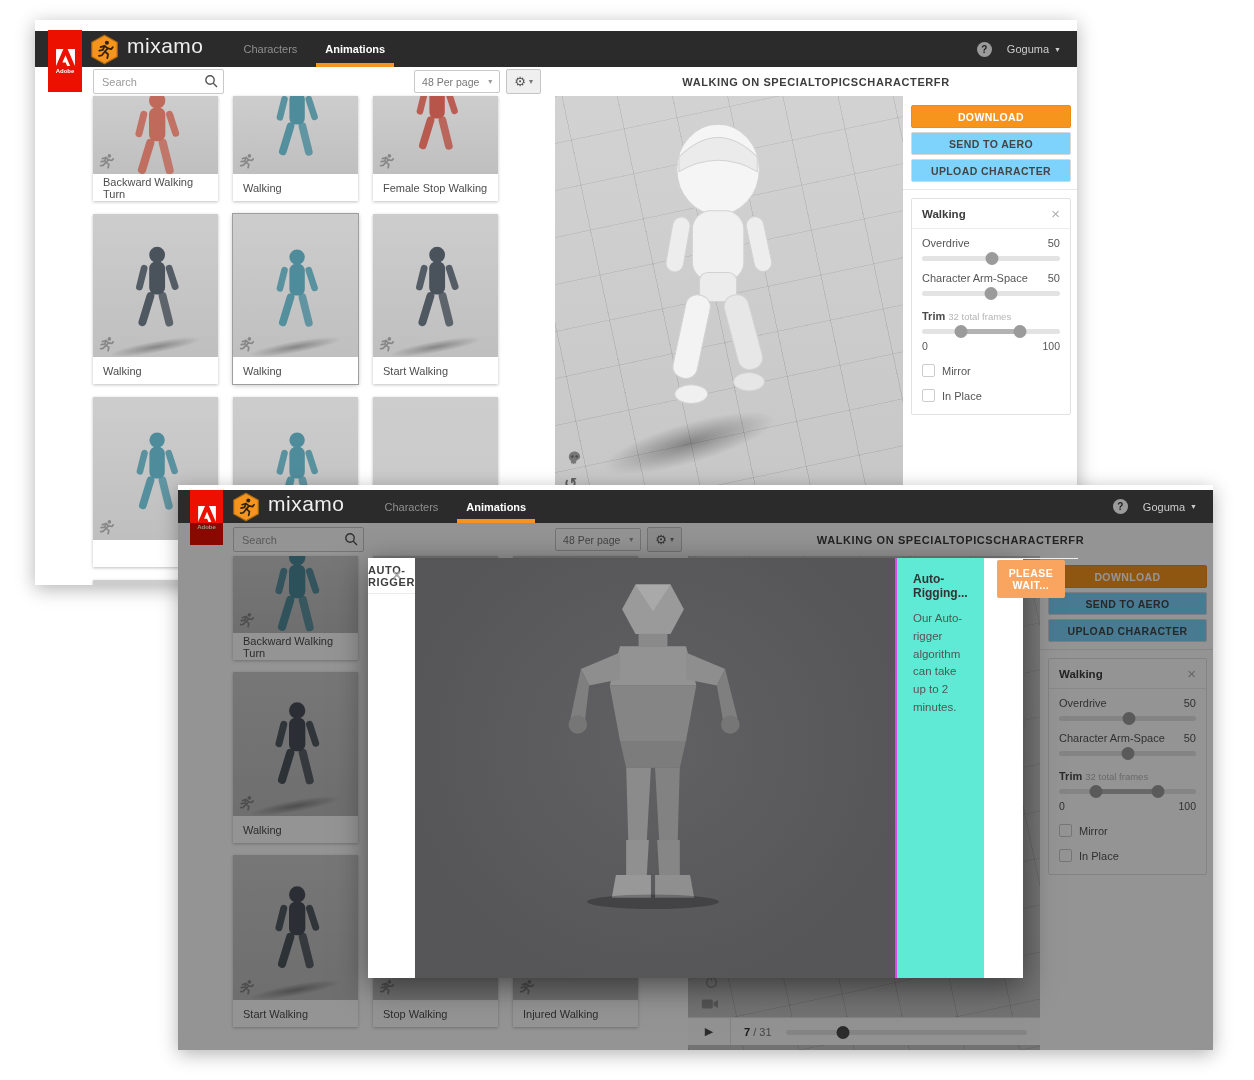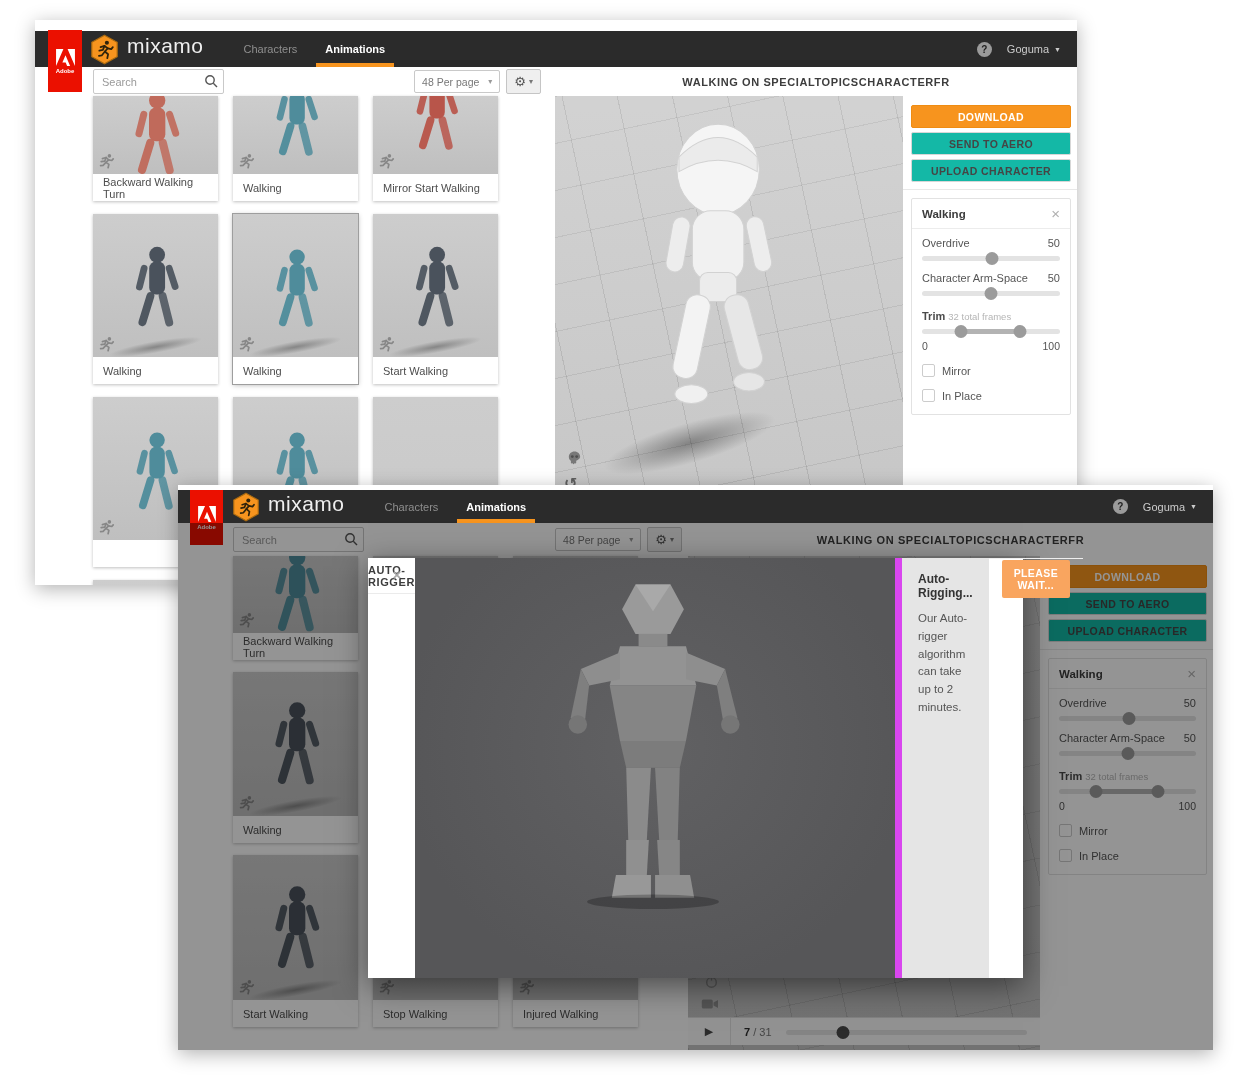--- a/index.html
+++ b/index.html
@@ -80,21 +80,21 @@
   .hero{position:absolute;left:70px;top:22px;}
   .hero-shadow{position:absolute;left:42px;top:326px;width:185px;height:42px;
     background:radial-gradient(ellipse at center,rgba(0,0,0,.34),rgba(0,0,0,0) 68%);transform:rotate(-16deg);}
 
   
   .panel{width:174px;box-sizing:border-box;padding:9px 6px 0 8px;background:#fff;}
   #win2 .panel{width:173px;}
   .action-btn{width:100%;height:23px;margin-bottom:4px;font-size:10.5px;font-weight:bold;letter-spacing:.4px;border-radius:2px;
     display:flex;align-items:center;justify-content:center;box-sizing:border-box;cursor:pointer;font-family:inherit;}
   .action-btn.primary{background:#f7941e;color:#fff;border:1px solid #ef8c12;}
-  .action-btn.secondary{background:#14b8a6;color:#454545;border:1px solid #d7d7d7;}
+  .action-btn.secondary{background:#7dd3fc;color:#454545;border:1px solid #d7d7d7;}
   .panel-divider{border-top:1px solid #e8e8e8;margin:7px -6px 8px -8px;}
   .settings{border:1px solid #e2e2e2;border-radius:2px;background:#fff;padding:0 10px 12px;}
   .settings-head{display:flex;justify-content:space-between;align-items:center;height:29px;border-bottom:1px solid #ececec;margin:0 -10px 8px;padding:0 10px;}
   .settings-title{font-weight:bold;font-size:11.5px;color:#3c3c3c;}
   .close-x{color:#b0b0b0;font-size:15px;line-height:1;cursor:pointer;}
   .ctl-row{display:flex;justify-content:space-between;font-size:11px;color:#555;margin-top:7px;}
   .ctl-row .lbl b{font-weight:bold;color:#4a4a4a;}
   .trim-note{color:#b5b5b5;font-size:9.5px;font-weight:normal;}
   .slider{position:relative;height:14px;margin:2px 0 2px;}
   .slider-track{position:absolute;top:5px;left:0;right:0;height:5px;border-radius:3px;background:#e3e3e3;}
@@ -106,21 +106,21 @@
 
   
   .dim{position:absolute;left:0;right:0;bottom:0;top:38px;background:rgba(0,0,0,.42);z-index:20;}
   .modal{position:absolute;left:190px;top:73px;width:655px;height:420px;z-index:30;background:#fff;
     box-shadow:0 8px 30px rgba(0,0,0,.5);display:flex;flex-direction:row;}
   .modal-head{height:35px;flex:0 0 35px;position:relative;display:flex;align-items:center;justify-content:center;
     font-size:11px;font-weight:bold;letter-spacing:.6px;color:#3d3d3d;border-bottom:1px solid #ebebeb;}
   .modal-close{position:absolute;right:13px;top:9px;color:#a8a8a8;font-size:15px;line-height:1;cursor:pointer;}
   .modal-body{flex:1;display:flex;min-height:0;}
   .rig-view{width:480px;position:relative;overflow:hidden;background:radial-gradient(ellipse at 50% 45%,#616163,#565658 75%);}
-  .rig-info{flex:1;background:#e5e5e5;border-left:7px solid #d946ef;padding:14px 16px;box-sizing:border-box;}
+  .rig-info{flex:1;background:#5eead4;border-left:2px solid #d946ef;padding:14px 16px;box-sizing:border-box;}
   .rig-title{font-size:12px;font-weight:bold;color:#333;margin-bottom:10px;}
   .rig-text{font-size:11.5px;color:#555;line-height:1.55;}
   .modal-foot{height:40px;flex:0 0 40px;display:flex;align-items:center;justify-content:flex-end;padding:0 13px;border-top:1px solid #eee;}
   .wait-btn{background:#f9a55f;color:#fff;font-weight:bold;font-size:10.5px;letter-spacing:.4px;border:0;border-radius:2px;padding:7px 12px;font-family:inherit;}
 
   .player{position:absolute;left:0;right:0;bottom:5px;height:27px;background:#fcfcfc;border-top:1px solid #dcdcdc;display:flex;align-items:center;}
   .play-btn{width:42px;align-self:stretch;border-right:1px solid #e2e2e2;display:flex;align-items:center;justify-content:center;color:#4a4a4a;font-size:11px;cursor:pointer;}
   .frame-count{font-size:11px;color:#777;margin:0 14px 0 13px;white-space:nowrap;}
   .frame-count b{color:#2e2e2e;}
   .player .slider{flex:1;margin-right:13px;}
@@ -240,21 +240,21 @@
           </div>
           <div class="card">
             <div class="card-img">
               <svg class="char c-red" width="66" height="122" viewBox="0 0 60 100" style="bottom:-10px">
                   <use href="#fig-walk"></use>
                 </svg>
               <svg class="run-badge" width="16" height="16" viewBox="0 0 16 16">
                   <use href="#fig-run-badge"></use>
                 </svg>
             </div>
-            <div class="card-label">Mirror Start Walking</div>
+            <div class="card-label">Female Stop Walking</div>
           </div>
 
           <div class="card">
             <div class="card-img">
               <div class="char-shadow"></div>
               <svg class="char c-soldier" width="68" height="124" viewBox="0 0 60 100">
                   <use href="#fig-walk"></use>
                 </svg>
               <svg class="run-badge" width="16" height="16" viewBox="0 0 16 16">
                   <use href="#fig-run-badge"></use>

